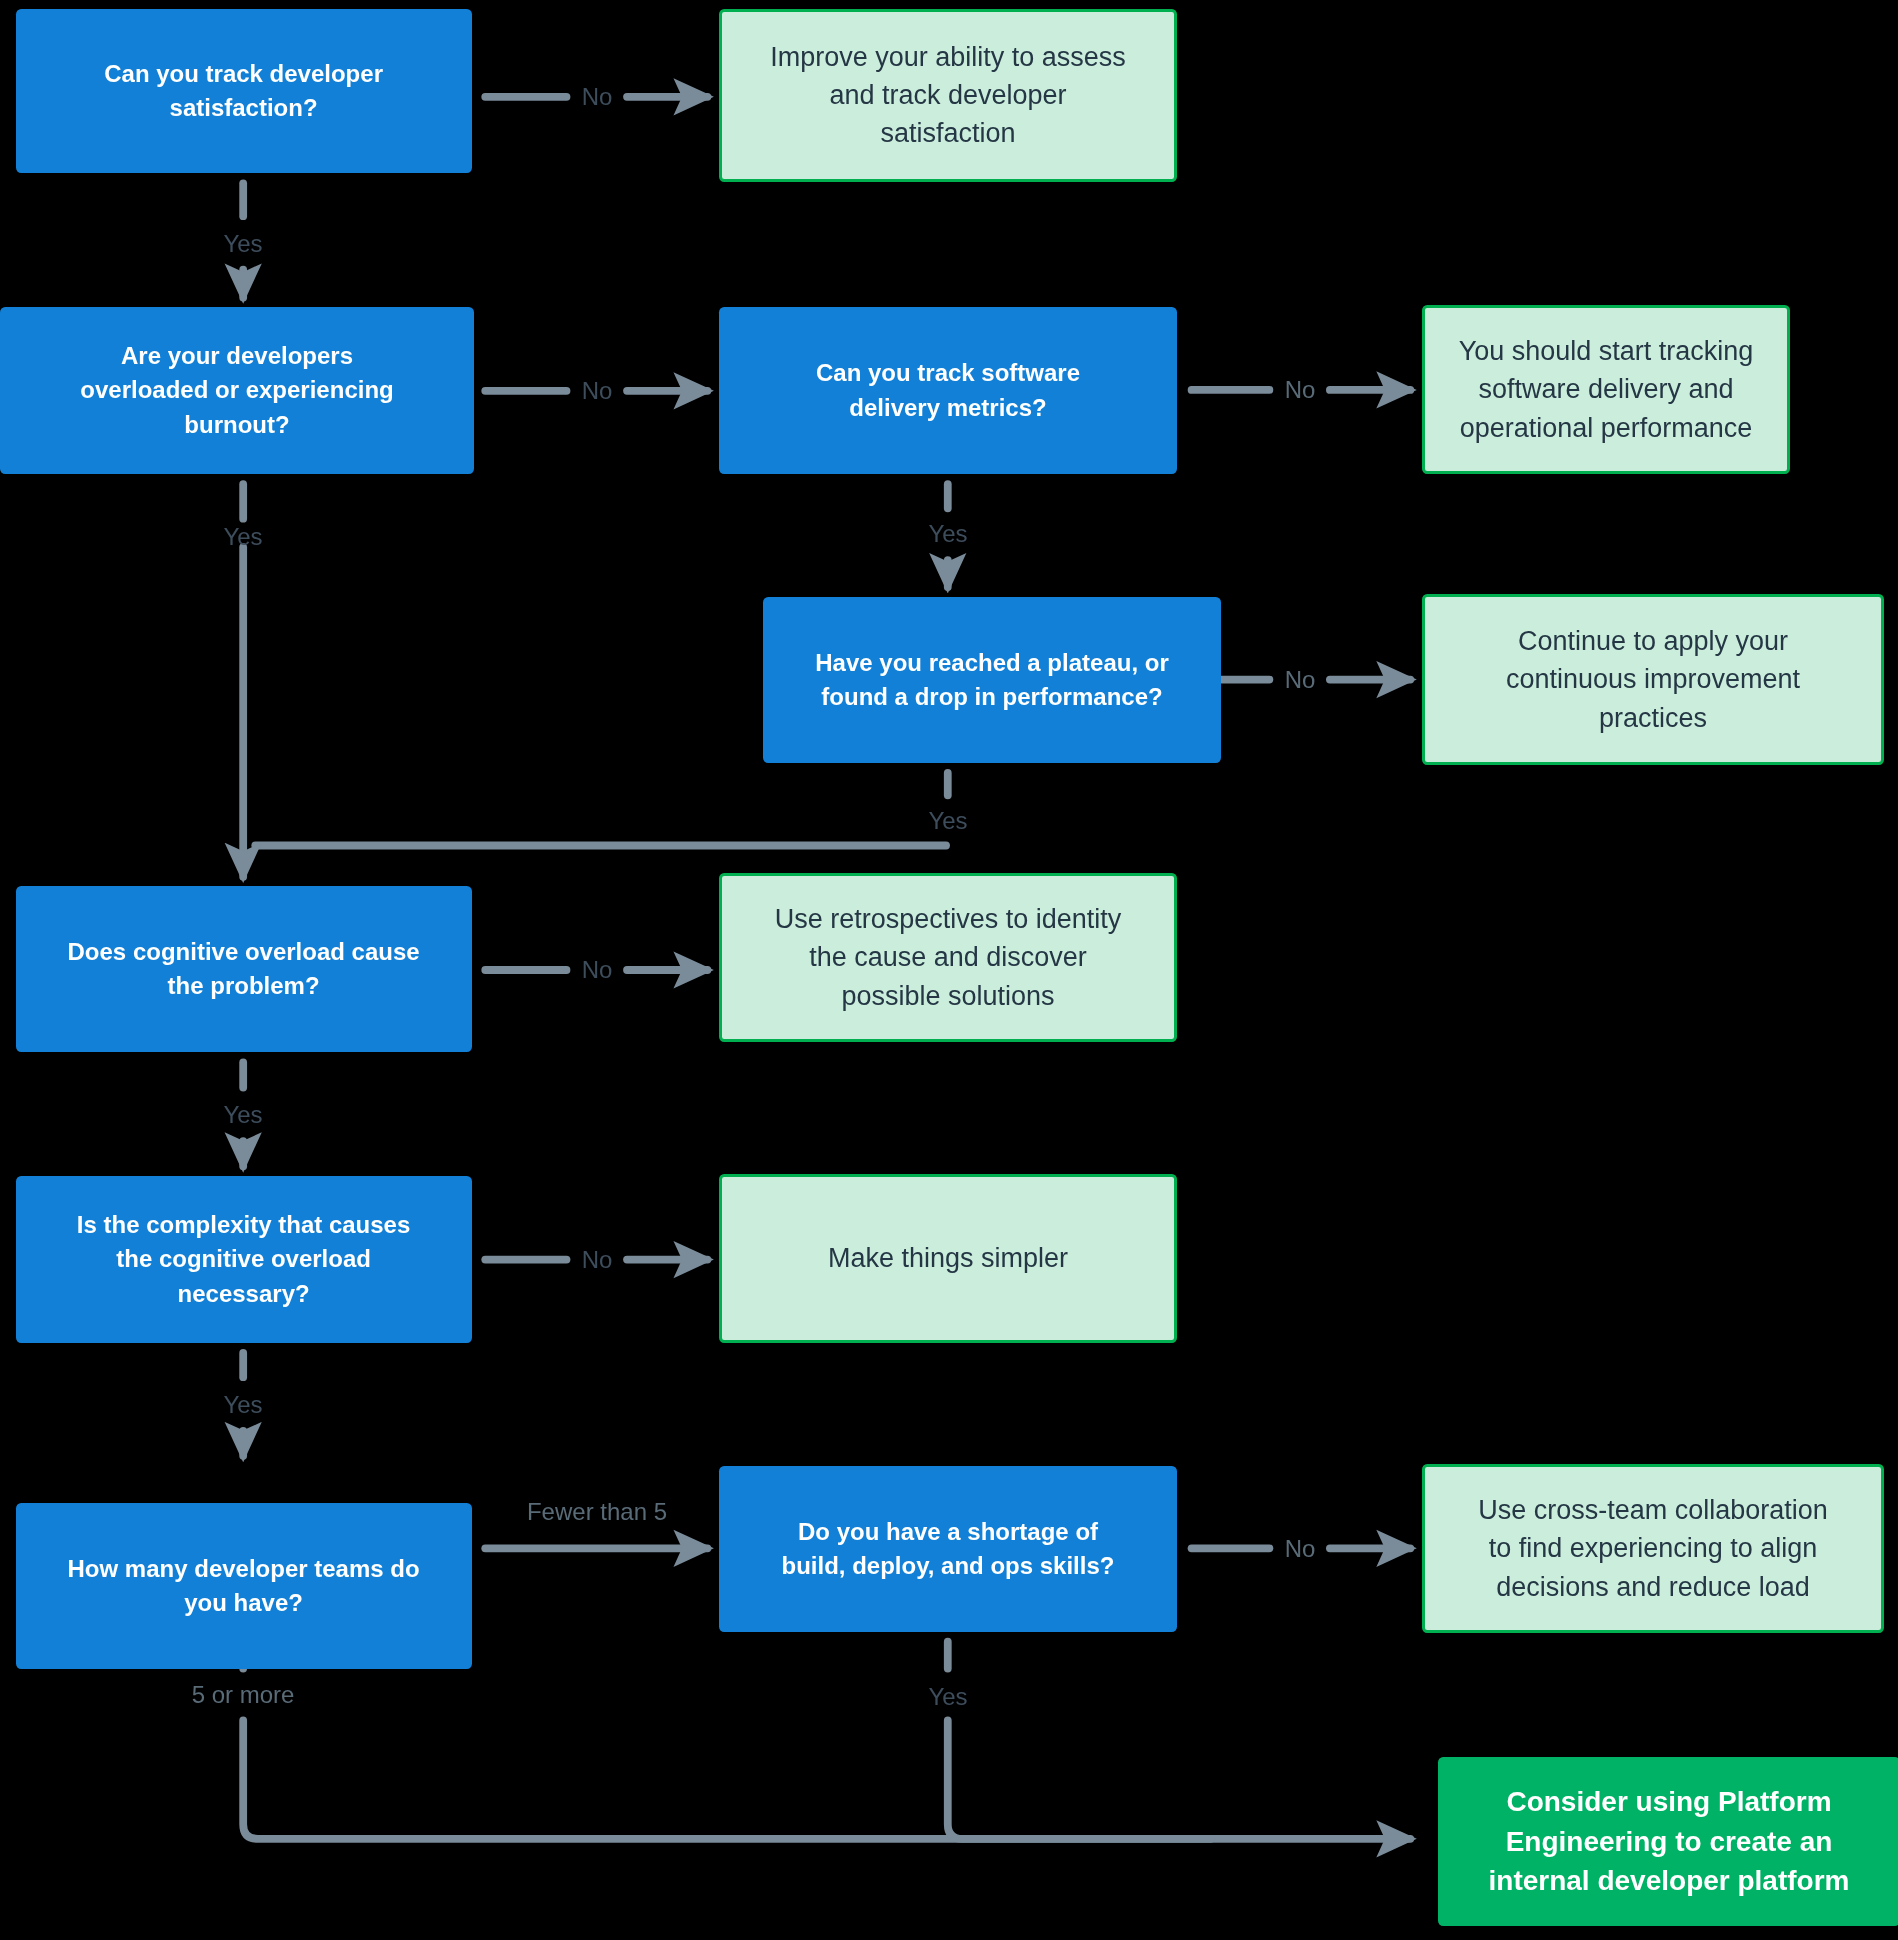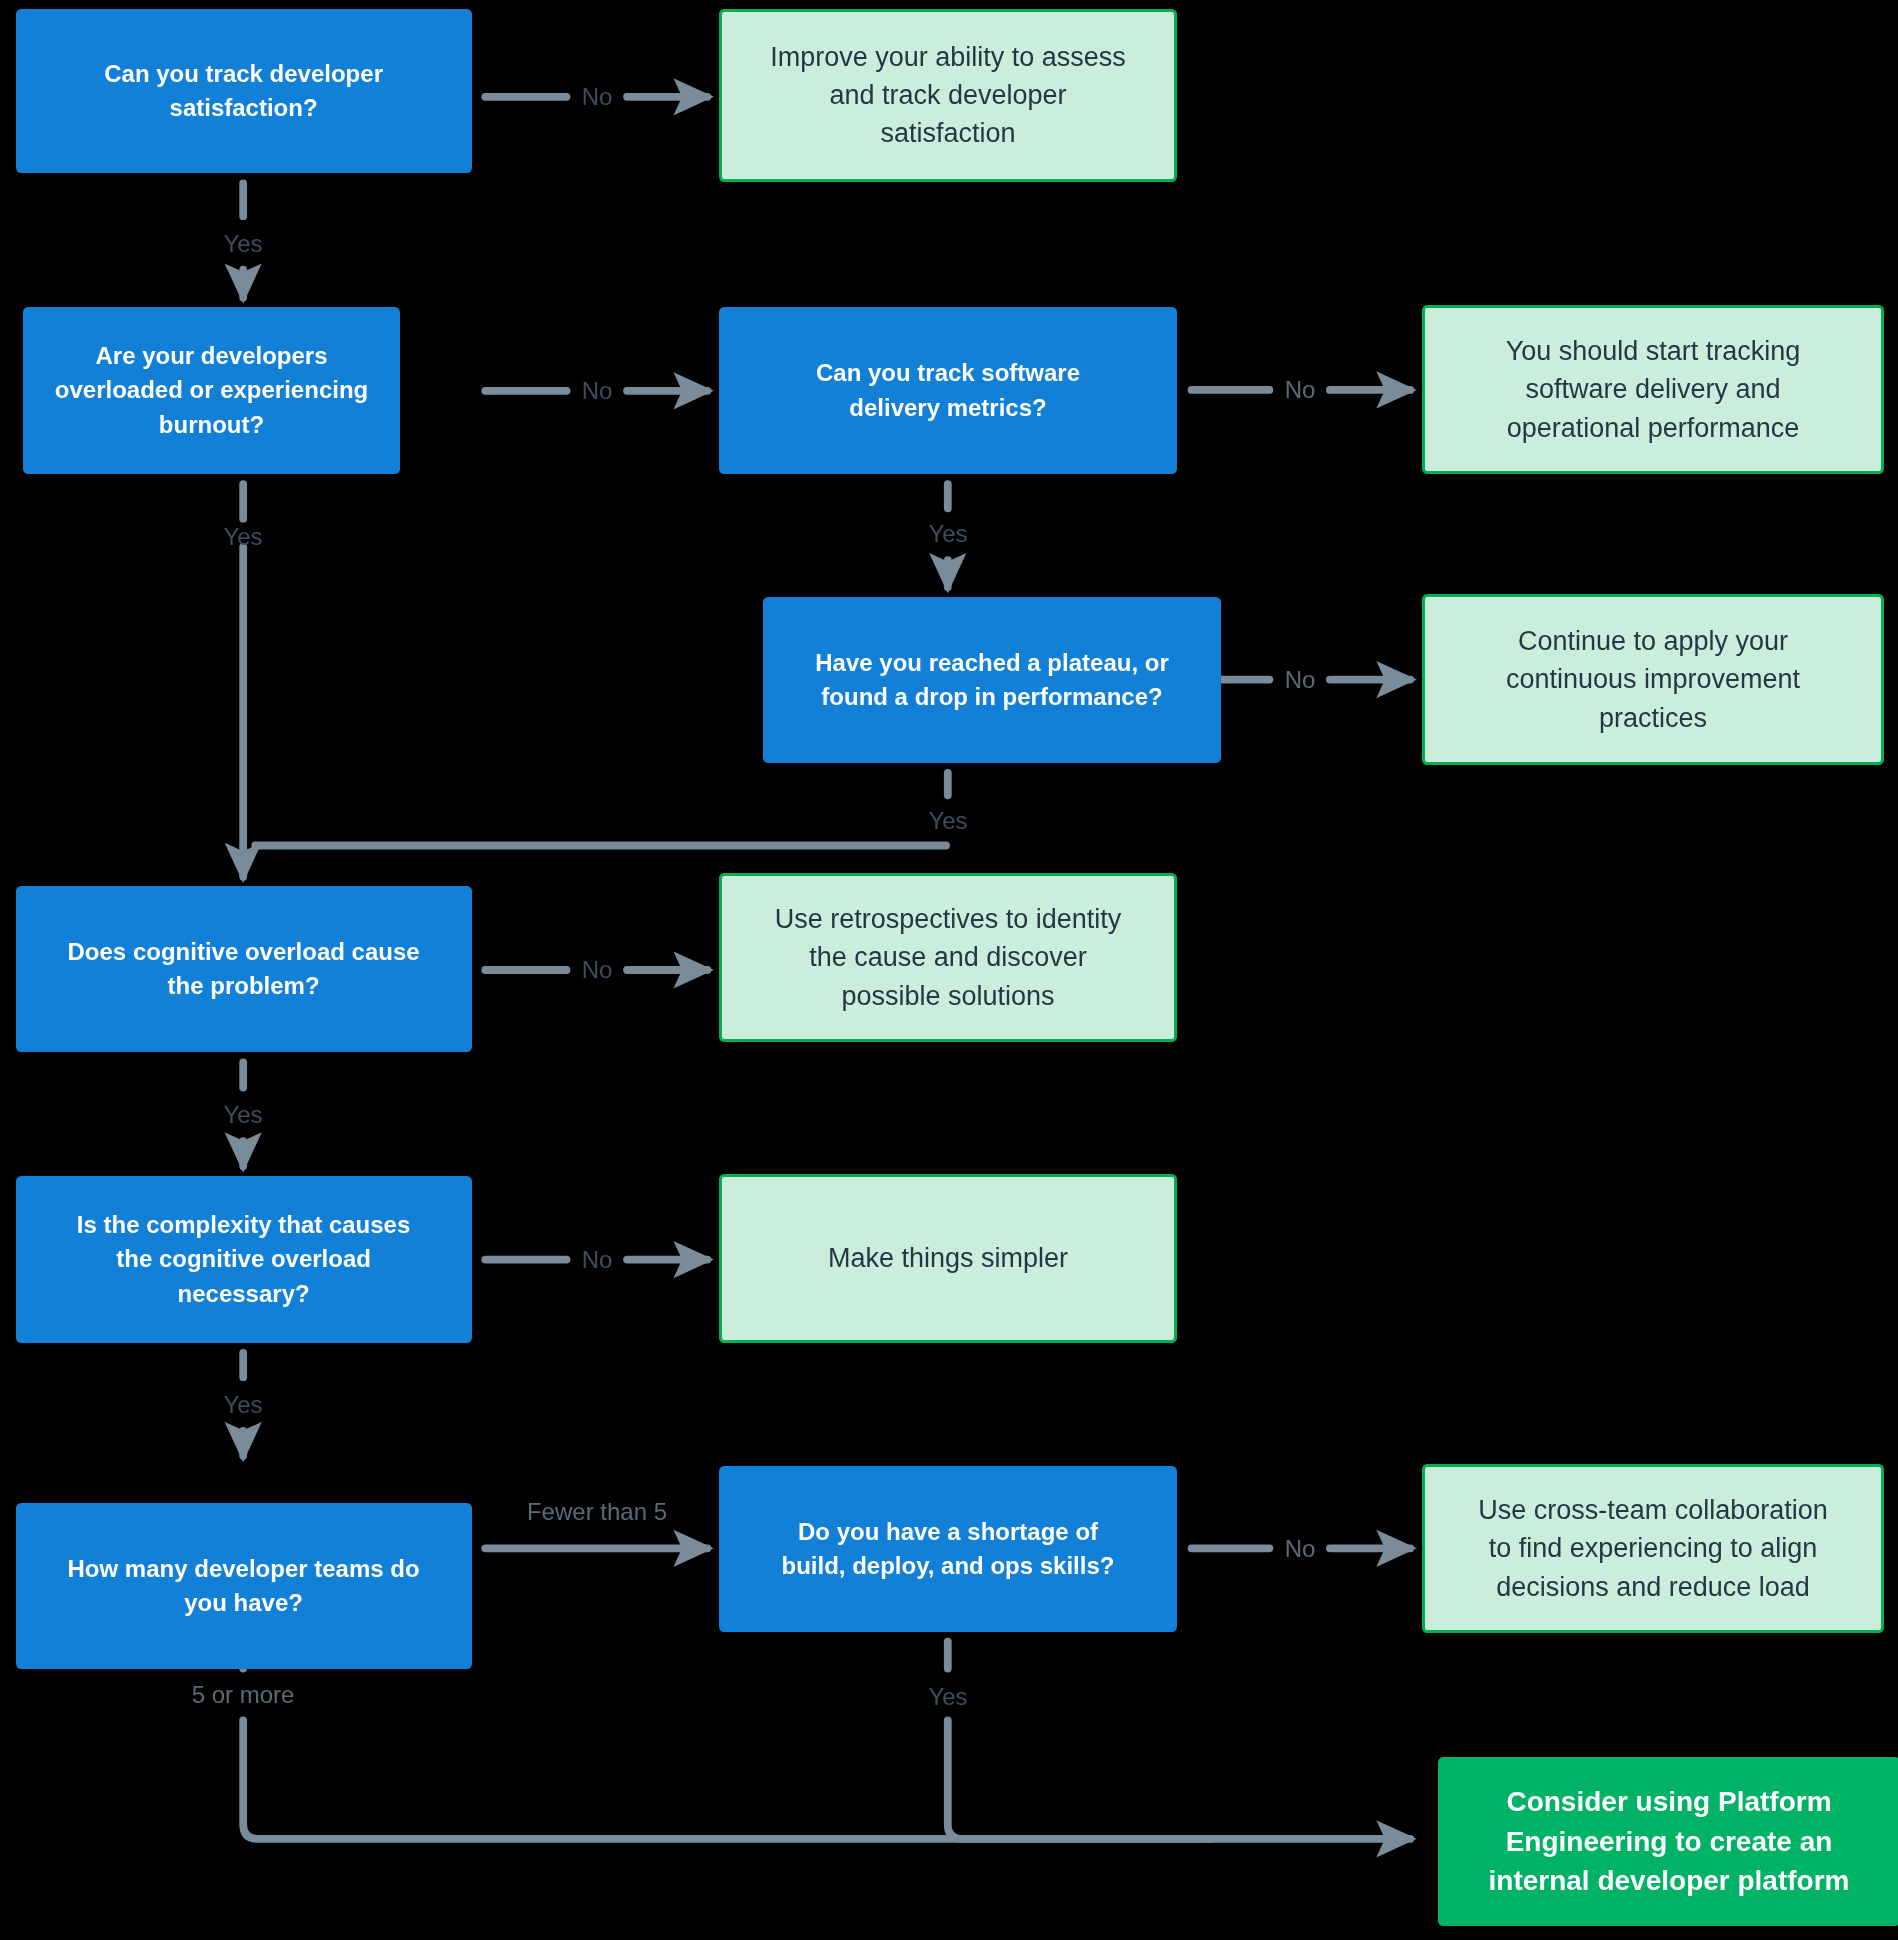--- a/index.html
+++ b/index.html
@@ -134,28 +134,28 @@
     </g>
   </svg>
 
   <div class="node node-question" style="left:15.6px; top:8.6px; width:456px; height:164px;">Can you track developer
 satisfaction?</div>
 
   <div class="node node-outcome" style="left:719px; top:8.6px; width:458px; height:173px;">Improve your ability to assess
 and track developer
 satisfaction</div>
 
-  <div class="node node-question" style="left:23px; top:307px; width:377px; height:167px;text-align:center;">Are your developers
+  <div class="node node-question" style="left:0; top:307px; width:474px; height:167px;text-align:center;">Are your developers
 overloaded or experiencing
 burnout?</div>
 
   <div class="node node-question" style="left:719px; top:307px; width:458px; height:167px;">Can you track software
 delivery metrics?</div>
 
-  <div class="node node-outcome" style="left:1422px; top:305px; width:462px; height:169px;">You should start tracking
+  <div class="node node-outcome" style="left:1422px; top:305px; width:368px; height:169px;">You should start tracking
 software delivery and
 operational performance</div>
 
   <div class="node node-question" style="left:719px; top:597px; width:458px; height:166px;margin-left:44px;">Have you reached a plateau, or
 found a drop in performance?</div>
 
   <div class="node node-outcome" style="left:1422px; top:594px; width:462px; height:171px;">Continue to apply your
 continuous improvement
 practices</div>
 

